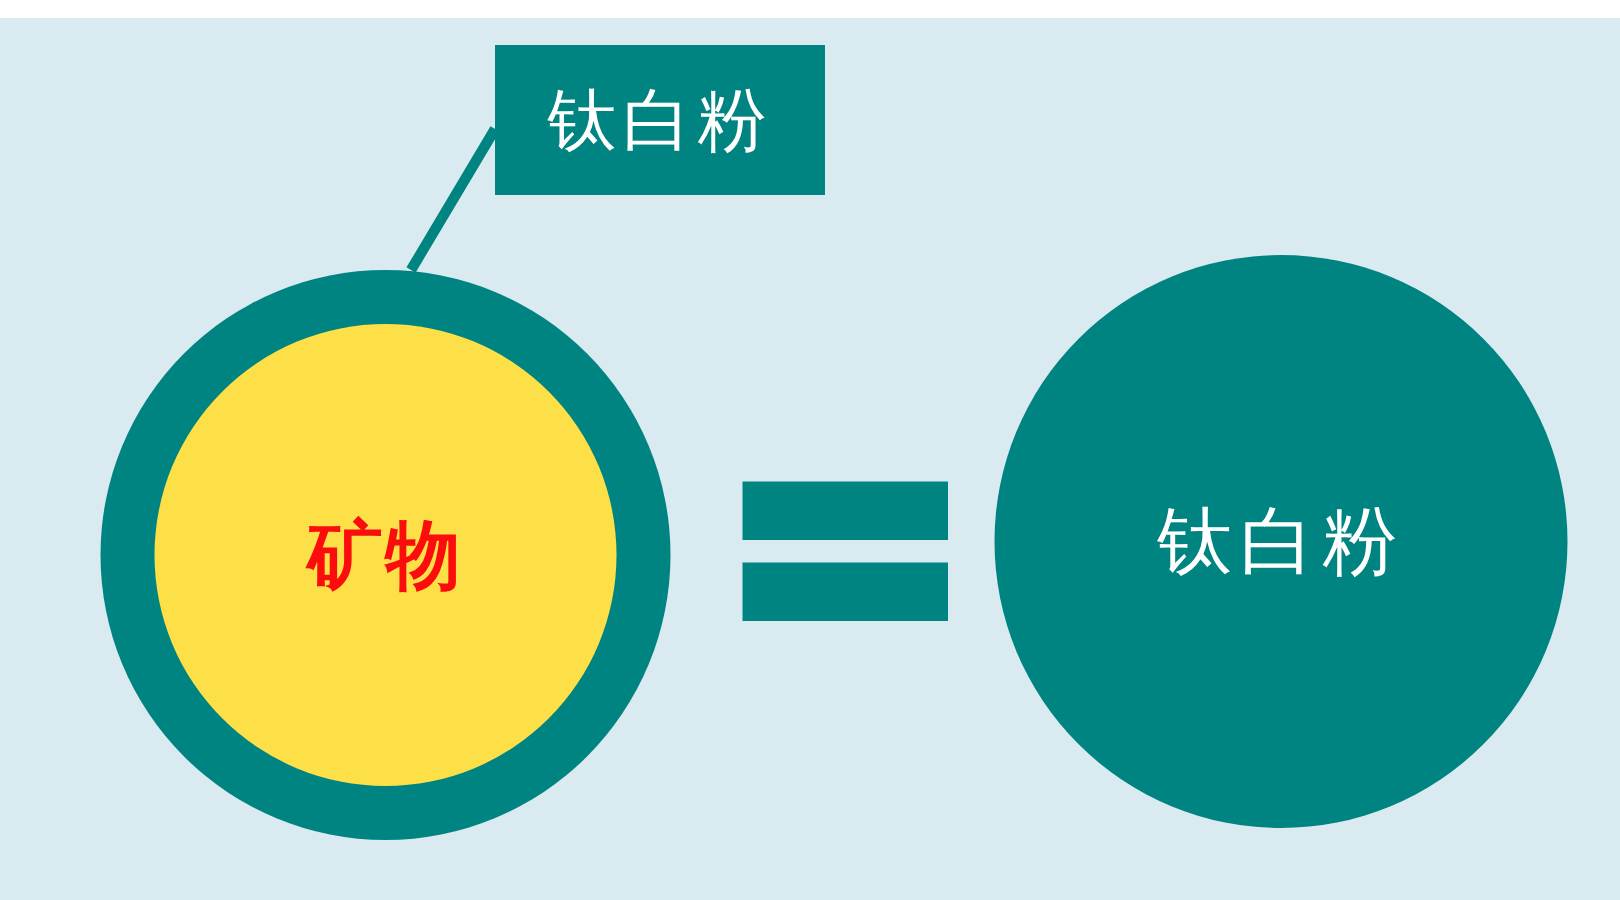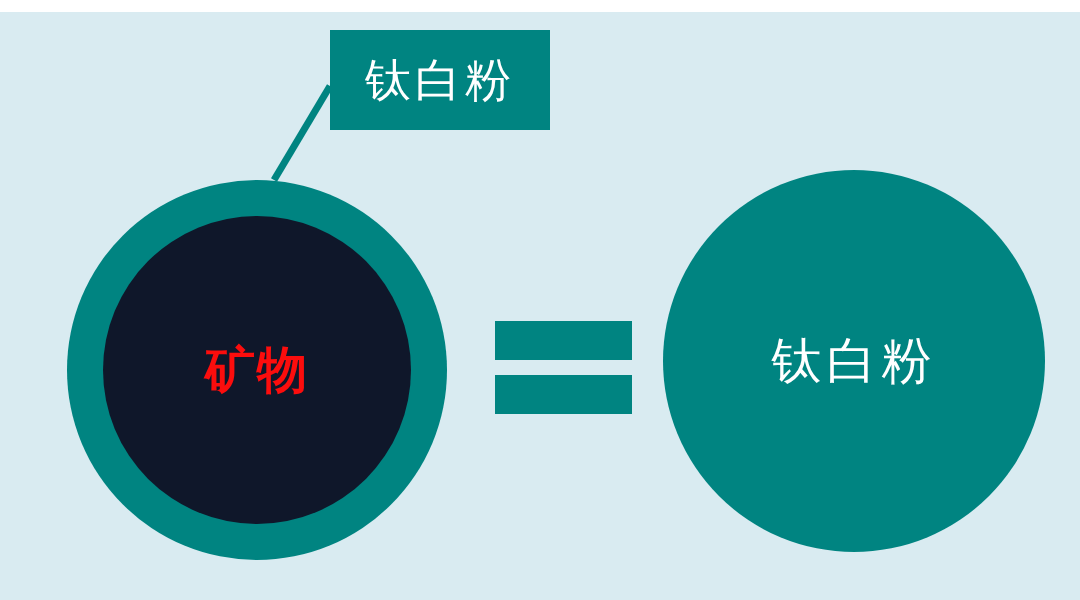--- a/index.html
+++ b/index.html
@@ -138,21 +138,21 @@
 
   <svg class="leader-line-layer" viewBox="0 0 1080 600">
     <line id="leader-line" x1="330" y1="74" x2="274" y2="168" stroke="#008481" stroke-width="7" stroke-linecap="butt"></line>
   </svg>
 
   <div class="callout-box" style="background: rgb(0, 132, 129);">
     <span class="callout-label" style="color: rgb(255, 255, 255);">钛白粉</span>
   </div>
 
   <div class="ring-circle" style="background: rgb(0, 132, 129);">
-    <div class="ring-circle-core" style="background: #0f172a;">
+    <div class="ring-circle-core" style="background: #fde047;">
       <span class="ring-circle-label" style="color: rgb(252, 13, 13);">矿物</span>
     </div>
   </div>
 
   <div class="equals-sign">
     <div class="equals-bar equals-bar-top" style="background: rgb(0, 132, 129);"></div>
     <div class="equals-bar equals-bar-bottom" style="background: rgb(0, 132, 129);"></div>
   </div>
 
   <div class="solid-circle" style="background: rgb(0, 132, 129);">

